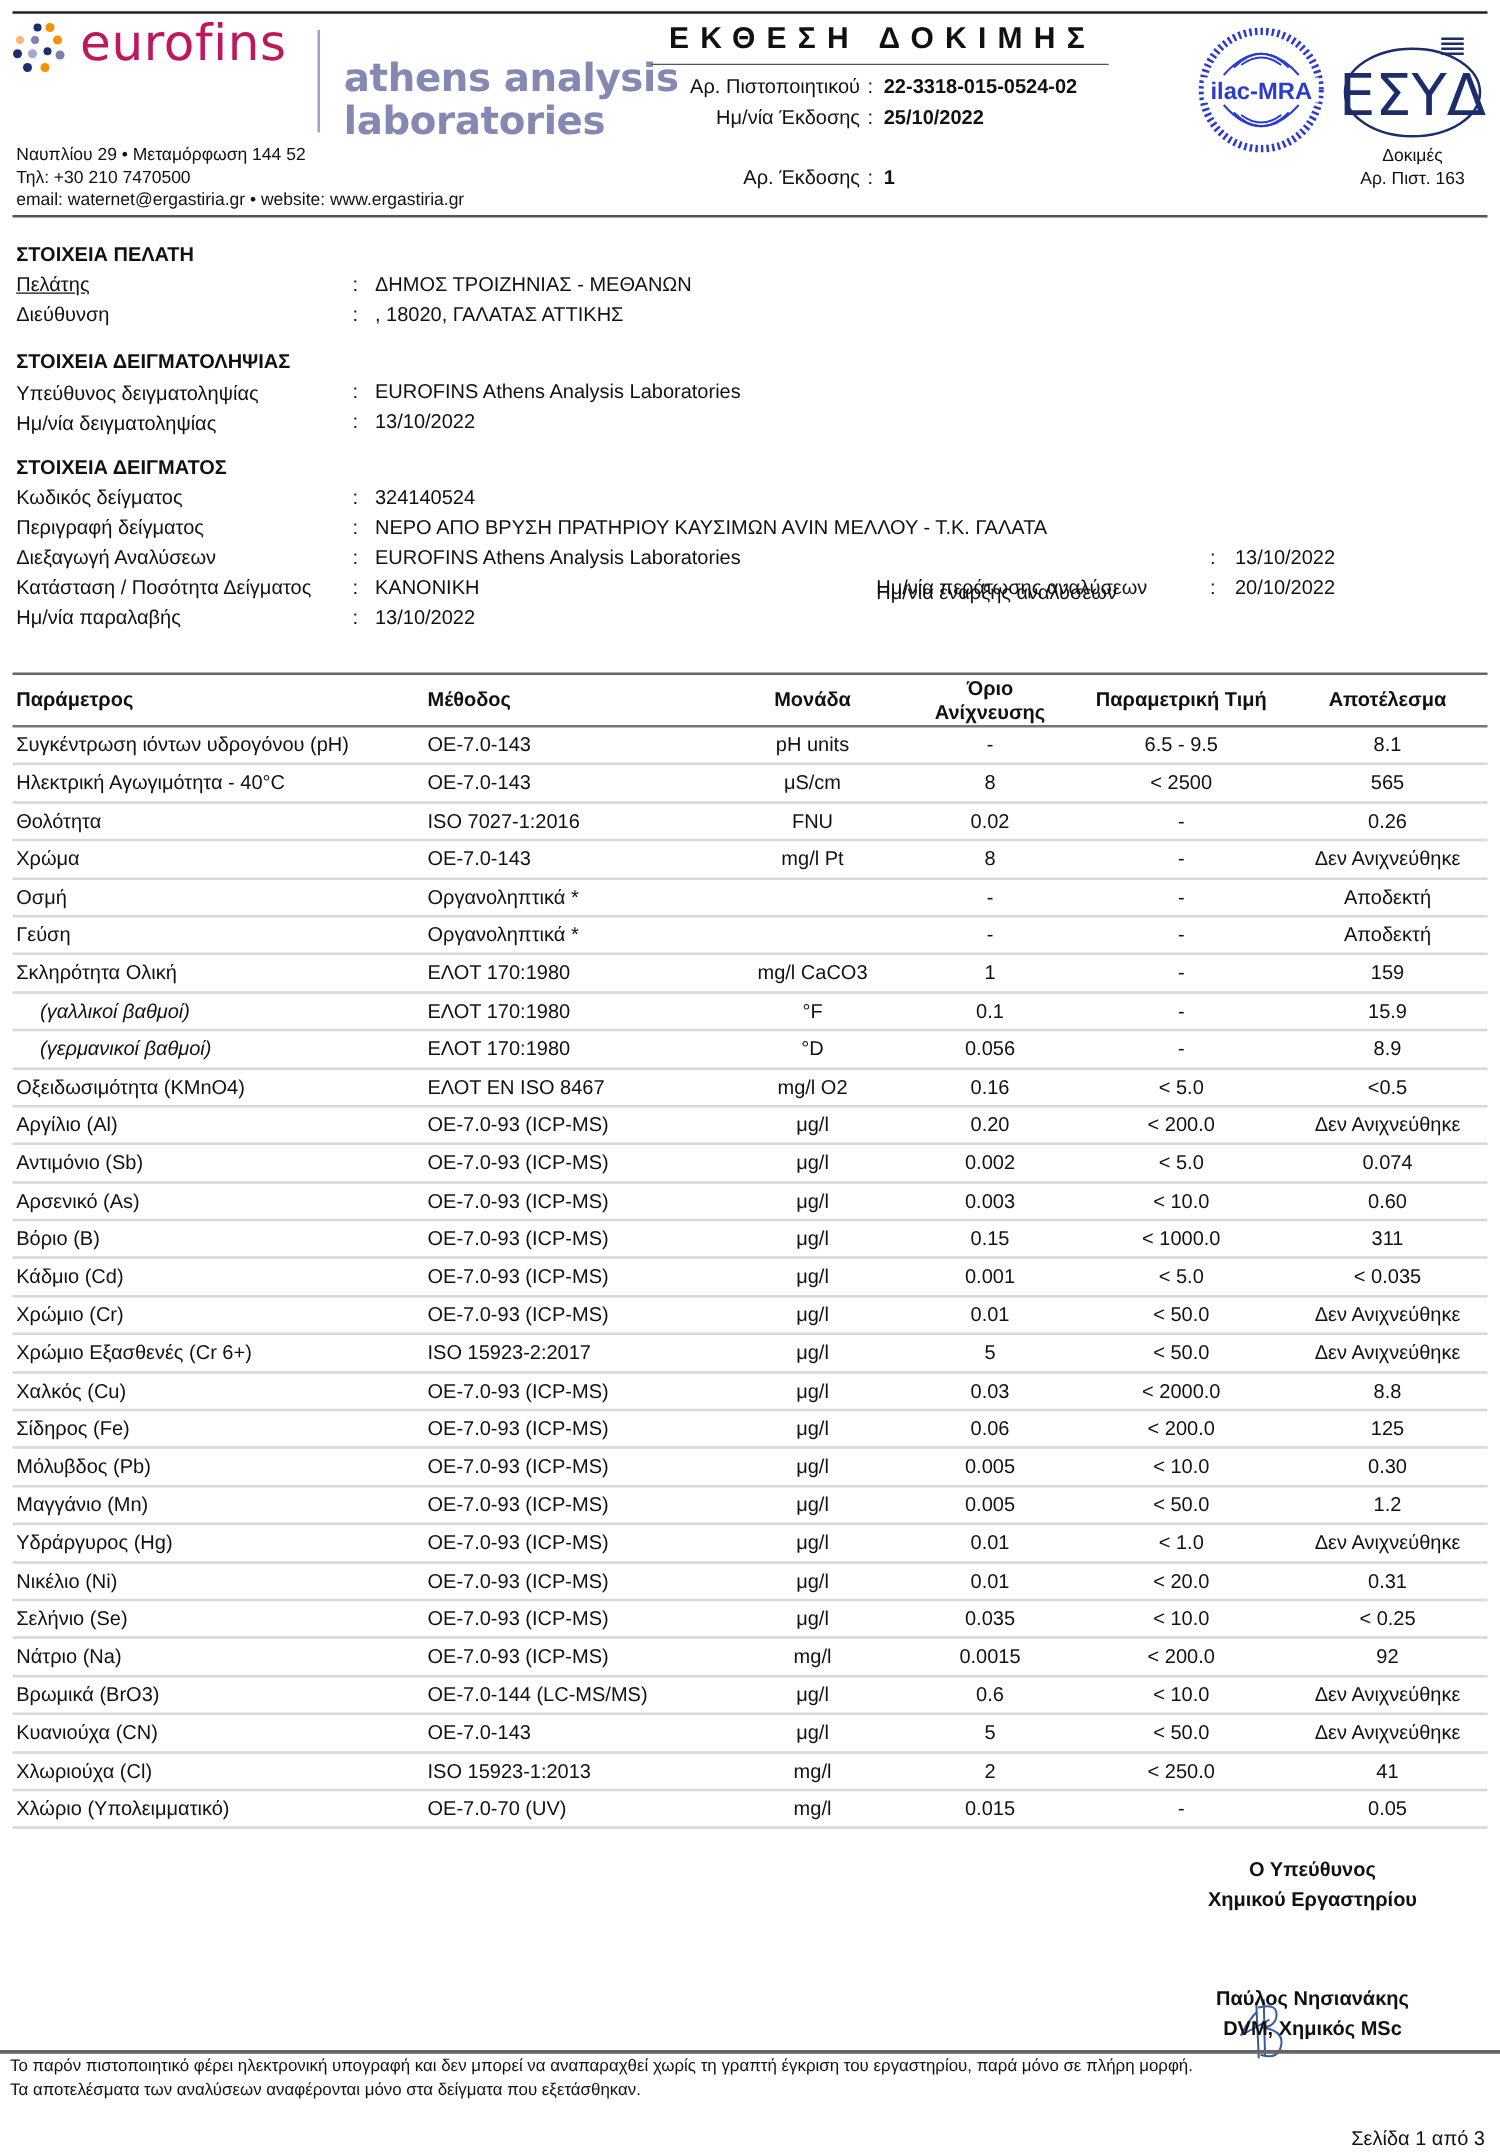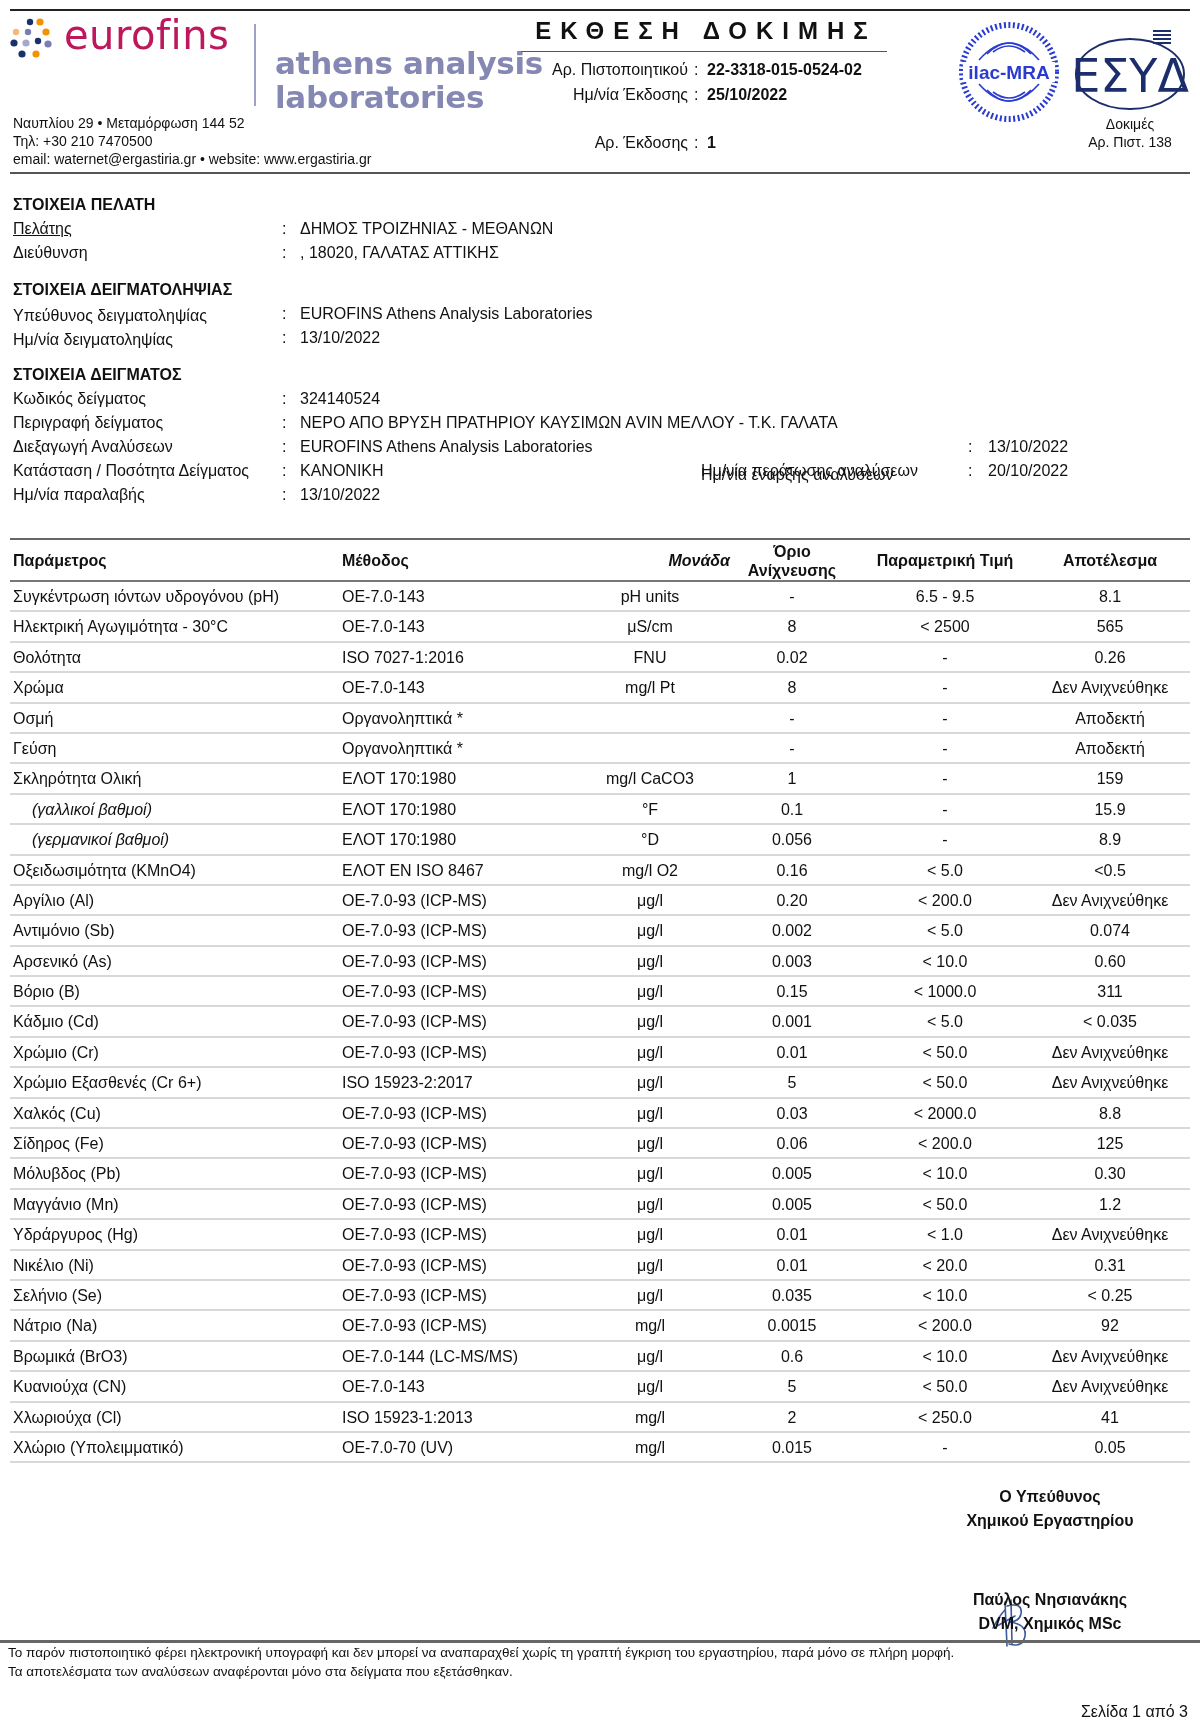--- a/index.html
+++ b/index.html
@@ -123,21 +123,21 @@
   <ellipse cx="57" cy="48" rx="54" ry="35" fill="none" stroke="#1c2d6b" stroke-width="2"></ellipse>
   <g>
     <rect x="80" y="4" width="18" height="2" fill="#1c2d6b"></rect>
     <rect x="80" y="8" width="18" height="2" fill="#1c2d6b"></rect>
     <rect x="80" y="12" width="18" height="2" fill="#1c2d6b"></rect>
     <rect x="80" y="16" width="18" height="2" fill="#1c2d6b"></rect>
   </g>
   <text x="57" y="66" text-anchor="middle" font-size="46" fill="#1c2d6b" font-family="DejaVu Sans, sans-serif">ΕΣΥΔ</text>
 </svg>
 <div class="esyd-caption" style="top:116px;">Δοκιμές</div>
-<div class="esyd-caption" style="top:134px;">Αρ. Πιστ. 138</div>
+<div class="esyd-caption" style="top:134px;">Αρ. Πιστ. 163</div>
 
 <div class="hr-gray" style="top:172px;"></div>
 
 <div class="sec-head" style="top:196px;">ΣΤΟΙΧΕΙΑ ΠΕΛΑΤΗ</div>
 <div class="f-label" style="top:220px;text-decoration:underline;">Πελάτης</div>
 <div class="f-colon" style="top:220px;">:</div>
 <div class="f-val b" style="top:220px;">ΔΗΜΟΣ ΤΡΟΙΖΗΝΙΑΣ - ΜΕΘΑΝΩΝ</div>
 <div class="f-label" style="top:244px;">Διεύθυνση</div>
 <div class="f-colon" style="top:244px;">:</div>
 <div class="f-val" style="top:244px;">, 18020, ΓΑΛΑΤΑΣ ΑΤΤΙΚΗΣ</div>
@@ -176,39 +176,39 @@
 <div class="f2-val" style="top:438px;">13/10/2022</div>
 <div class="f2-label" style="top:462px;">Ημ/νία περάτωσης αναλύσεων</div>
 <div class="f2-colon" style="top:462px;">:</div>
 <div class="f2-val" style="top:462px;">20/10/2022</div>
 
 <div class="tbl">
   <div class="tbl-top"></div>
   <div class="thead">
     <div class="th" style="left:3px;top:12px;">Παράμετρος</div>
     <div class="th" style="left:332px;top:12px;">Μέθοδος</div>
-    <div class="th" style="left:560px;width:160px;text-align:right;top:12px;font-style:italic;">Μονάδα</div>
+    <div class="th" style="left:560px;width:160px;text-align:center;top:12px;">Μονάδα</div>
     <div class="th two" style="left:712px;width:140px;">
       <div>Όριο</div>
       <div>Ανίχνευσης</div>
     </div>
     <div class="th" style="left:850px;width:170px;text-align:center;top:12px;">Παραμετρική Τιμή</div>
     <div class="th" style="left:1020px;width:160px;text-align:center;top:12px;">Αποτέλεσμα</div>
   </div>
   <div id="tbody">
       <div class="trow">
         <div class="td c-param">Συγκέντρωση ιόντων υδρογόνου (pH)</div>
         <div class="td c-method">ΟΕ-7.0-143</div>
         <div class="td c-unit">pH units</div>
         <div class="td c-lod">-</div>
         <div class="td c-limit">6.5 - 9.5</div>
         <div class="td c-result">8.1</div>
       </div>
       <div class="trow">
-        <div class="td c-param">Ηλεκτρική Αγωγιμότητα - 30°C</div>
+        <div class="td c-param">Ηλεκτρική Αγωγιμότητα - 40°C</div>
         <div class="td c-method">ΟΕ-7.0-143</div>
         <div class="td c-unit">μS/cm</div>
         <div class="td c-lod">8</div>
         <div class="td c-limit">&lt; 2500</div>
         <div class="td c-result">565</div>
       </div>
       <div class="trow">
         <div class="td c-param">Θολότητα</div>
         <div class="td c-method">ISO 7027-1:2016</div>
         <div class="td c-unit">FNU</div>

